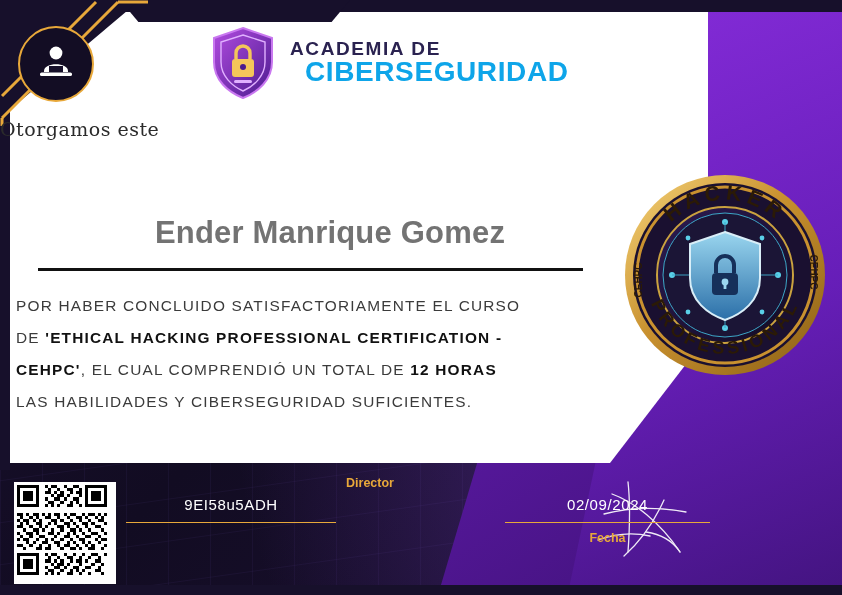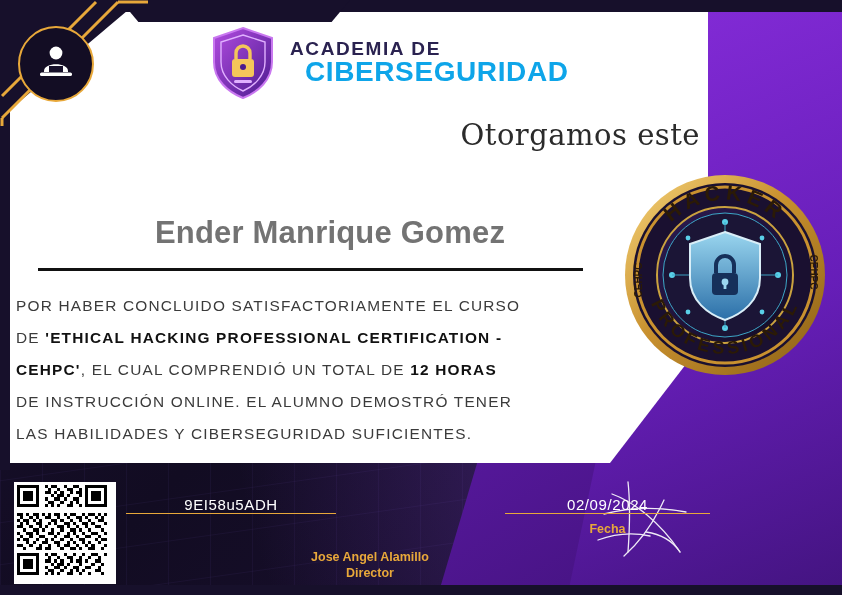--- a/index.html
+++ b/index.html
@@ -83,23 +83,23 @@
   .logo-text{line-height:1.02;}
   .logo-l1{
     font-size:19px;letter-spacing:1.6px;color:#2a2250;font-weight:600;
   }
   .logo-l2{
     font-size:28px;letter-spacing:.6px;color:#0ea5e9;font-weight:800;margin-left:15px;
   }
 
   
   .otorgamos{
-    position:absolute;left:0;top:118px;width:700px;text-align:right;
+    position:absolute;left:0;top:118px;width:700px;text-align:left;
     font-family:"DejaVu Serif",serif;
-    font-size:29px;color:#2b2b2b;letter-spacing:.5px;
+    font-size:19px;color:#2b2b2b;letter-spacing:.5px;
   }
   .reconocimiento{
     position:absolute;left:0;top:148px;width:700px;text-align:center;
     font-size:37px;font-weight:800;letter-spacing:3px;color:#131313;
   }
   .student-name{
     position:absolute;left:0;top:215px;width:660px;text-align:center;
     font-size:31px;font-weight:800;color:#737373;letter-spacing:.2px;
   }
   .name-rule{
@@ -121,21 +121,21 @@
 
   
   .footer{
     position:absolute;left:0;bottom:0;width:842px;height:125px;
   }
   .qr{
     position:absolute;left:14px;top:12px;width:96px;height:96px;background:#fff;padding:3px;
   }
   .foot-col{position:absolute;text-align:center;color:#fff;}
   .foot-line{height:1px;background:#e8a83a;}
-  .foot-val{font-size:15px;color:#ffffff;letter-spacing:.6px;}
+  .foot-val{font-size:15px;color:#ffffff;letter-spacing:.6px;margin-bottom:9px;}
   .foot-lab{font-size:12.5px;color:#e8a83a;font-weight:700;margin-top:8px;}
   .sig-name{font-size:12.5px;color:#e8a83a;font-weight:700;line-height:1.25;}
   .signature{position:absolute;left:288px;top:2px;width:160px;height:86px;}
 </style>
 </head>
 <body>
 
 <div class="cert">
 
   <div class="bg-dark"></div>
@@ -192,21 +192,20 @@
   <div class="name-rule"></div>
 
   <div class="body-text">
     <div>POR HABER CONCLUIDO SATISFACTORIAMENTE EL CURSO</div>
     <div>
       <span>DE </span><b>'ETHICAL HACKING PROFESSIONAL CERTIFICATION -</b>
     </div>
     <div>
       <b>CEHPC'</b><span>, EL CUAL COMPRENDIÓ UN TOTAL DE </span><b>12 HORAS</b>
     </div>
-    <div>DE INSTRUCCIÓN ONLINE. EL ALUMNO DEMOSTRÓ TENER</div>
     <div>LAS HABILIDADES Y CIBERSEGURIDAD SUFICIENTES.</div>
   </div>
 
   <svg class="seal" viewBox="0 0 210 210">
     <defs>
       <linearGradient id="goldg" x1="0" y1="0" x2="1" y2="1">
         <stop offset="0" stop-color="#f6d47a"></stop>
         <stop offset=".45" stop-color="#c9912f"></stop>
         <stop offset="1" stop-color="#8a5f14"></stop>
       </linearGradient>
@@ -478,21 +477,20 @@
       <svg class="signature" viewBox="0 0 160 86">
         <g fill="none" stroke="#efeaf6" stroke-width="1.3" stroke-linecap="round">
           <path d="M60 4 C62 22 62 46 60 74"></path>
           <path d="M36 36 C58 30 86 28 118 34"></path>
           <path d="M44 16 C66 24 92 44 112 74"></path>
           <path d="M96 22 C86 44 74 62 56 78"></path>
           <path d="M78 54 C92 56 104 62 112 74"></path>
           <path d="M30 62 C46 56 64 54 82 58"></path>
         </g>
       </svg>
-      <div class="sig-name" style="margin-top:74px;">Jose Angel Alamillo</div>
       <div class="sig-name">Director</div>
     </div>
 
     <div class="foot-col" style="left:505px;top:26px;width:205px;">
       <div class="foot-val">02/09/2024</div>
       <div class="foot-line"></div>
       <div class="foot-lab">Fecha</div>
     </div>
 
   </div>

